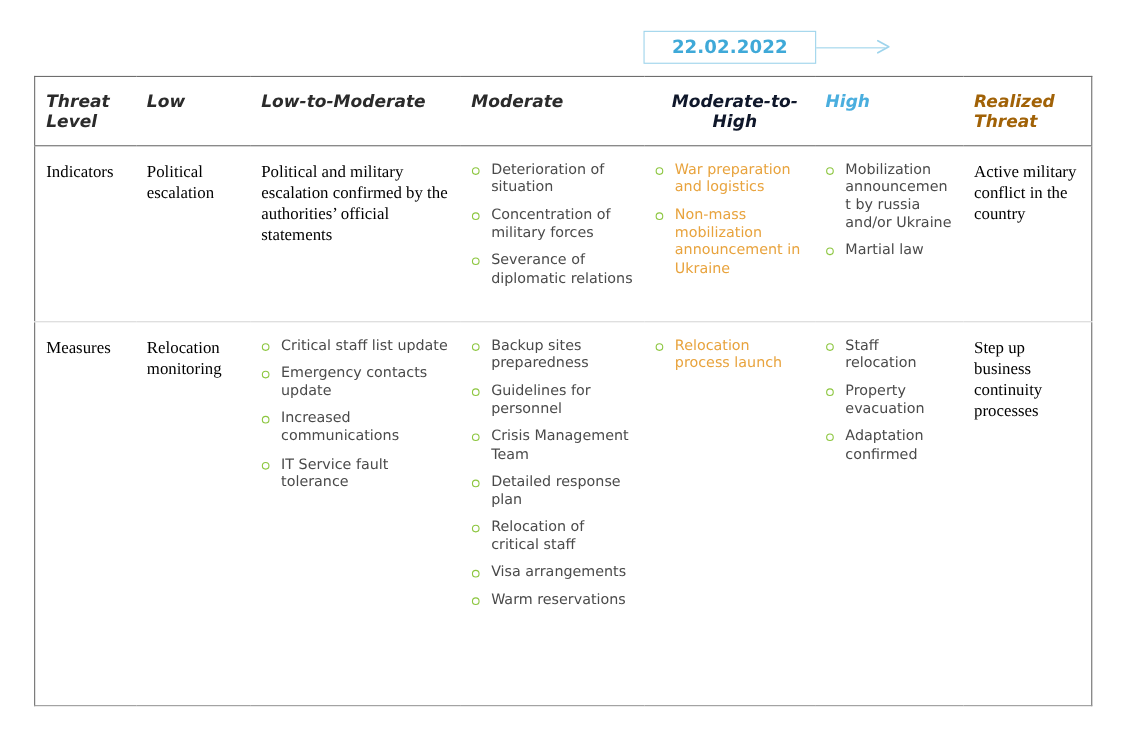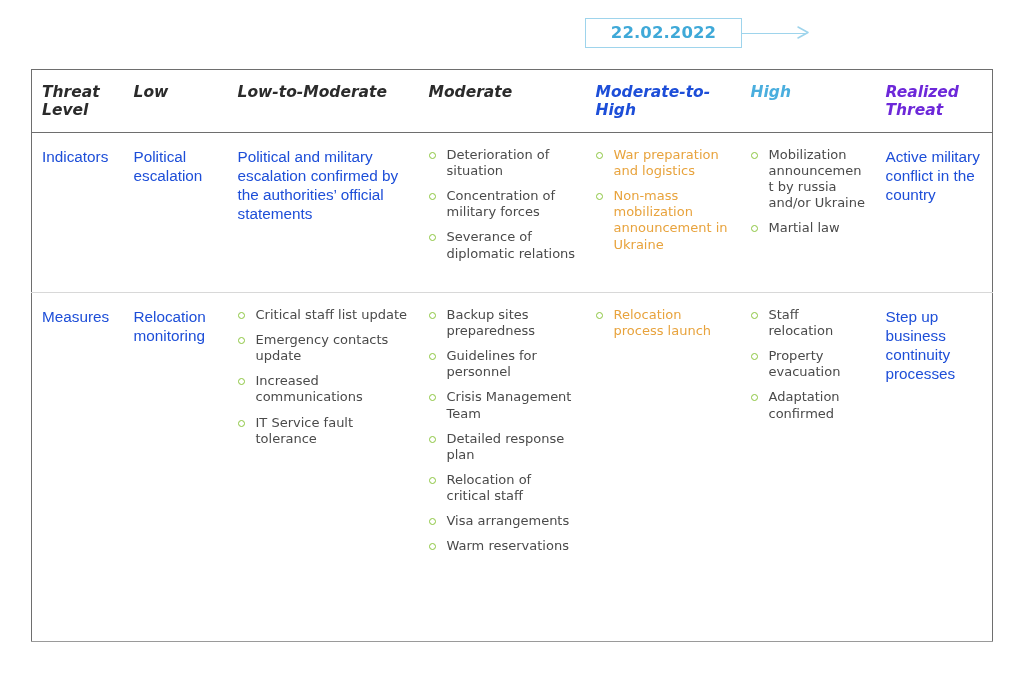--- a/index.html
+++ b/index.html
@@ -18,21 +18,21 @@
   .page {
     position: relative;
     width: 1024px;
     height: 674px;
   }
 
   
   .timeline {
     position: absolute;
     left: 585px;
-    top: 18px;
+    top: 28px;
     width: 240px;
     height: 32px;
   }
   .date-box {
     position: absolute;
     left: 0;
     top: 0;
     width: 157px;
     height: 30px;
     box-sizing: border-box;
@@ -101,36 +101,36 @@
     border-bottom: 1.2px solid #6e6e6e;
     padding: 13px 0 0 10px;
     font-style: italic;
   }
   .hdr-text {
     font-size: 15.5px;
     font-weight: bold;
     line-height: 1.17;
     color: #2b2b2b;
   }
-  .hdr-text.orange { color: #1d4ed8; }
+  .hdr-text.orange { color: #0f172a; text-align: center; }
   .hdr-text.blue   { color: #4aaede; }
-  .hdr-text.red    { color: #6d28d9; }
+  .hdr-text.red    { color: #a16207; }
 
   
   tr.body .cell {
     padding: 14px 9px 12px 10px;
   }
   tr.r1 .cell { height: 160px; border-bottom: 1.1px solid #d8d8d8; }
   tr.r2 .cell { height: 349px; }
 
   .plain {
     font-size: 15.3px;
     line-height: 1.25;
-    color: #1d4ed8;
-    font-family: Liberation Sans, sans-serif;
+    color: #000000;
+    font-family: Liberation Serif, serif;
   }
 
   ul.bullets {
     list-style: none;
     margin: 0;
     padding: 0;
   }
   ul.bullets li {
     position: relative;
     padding-left: 18px;

